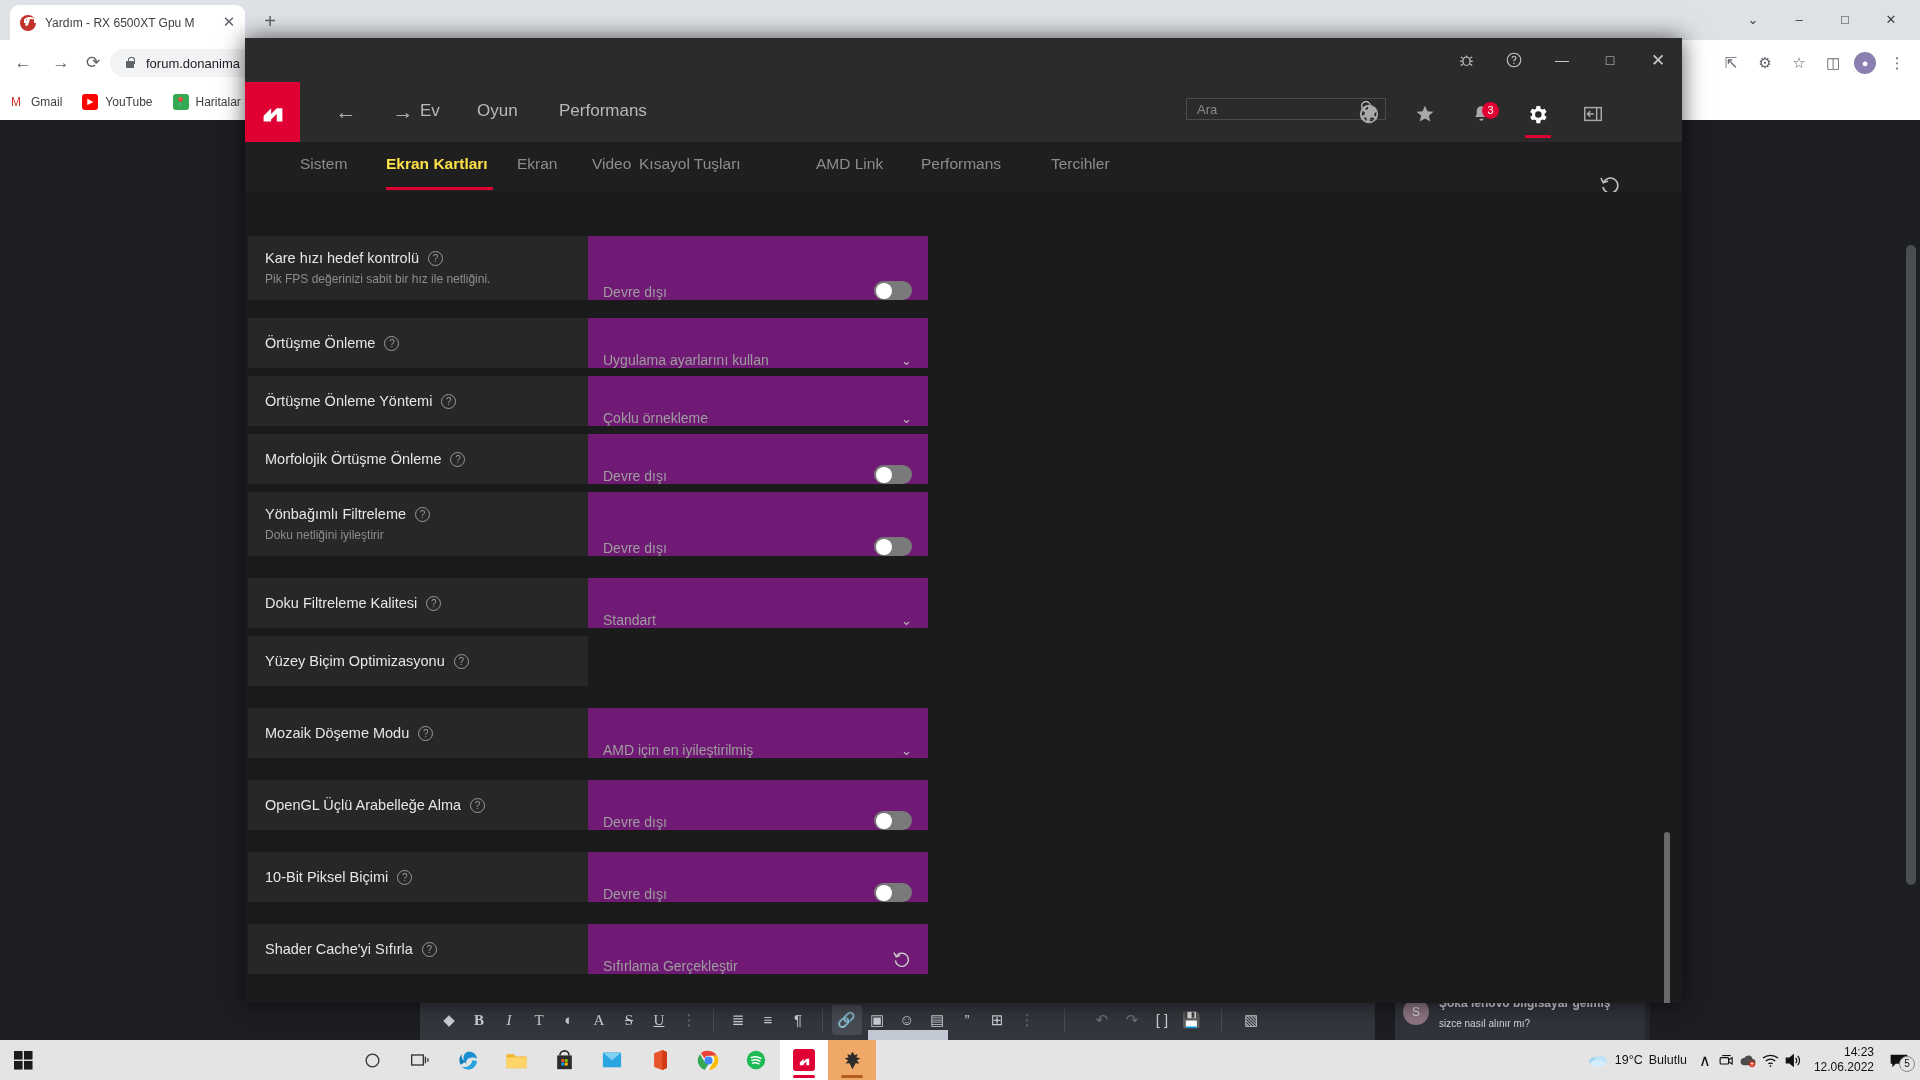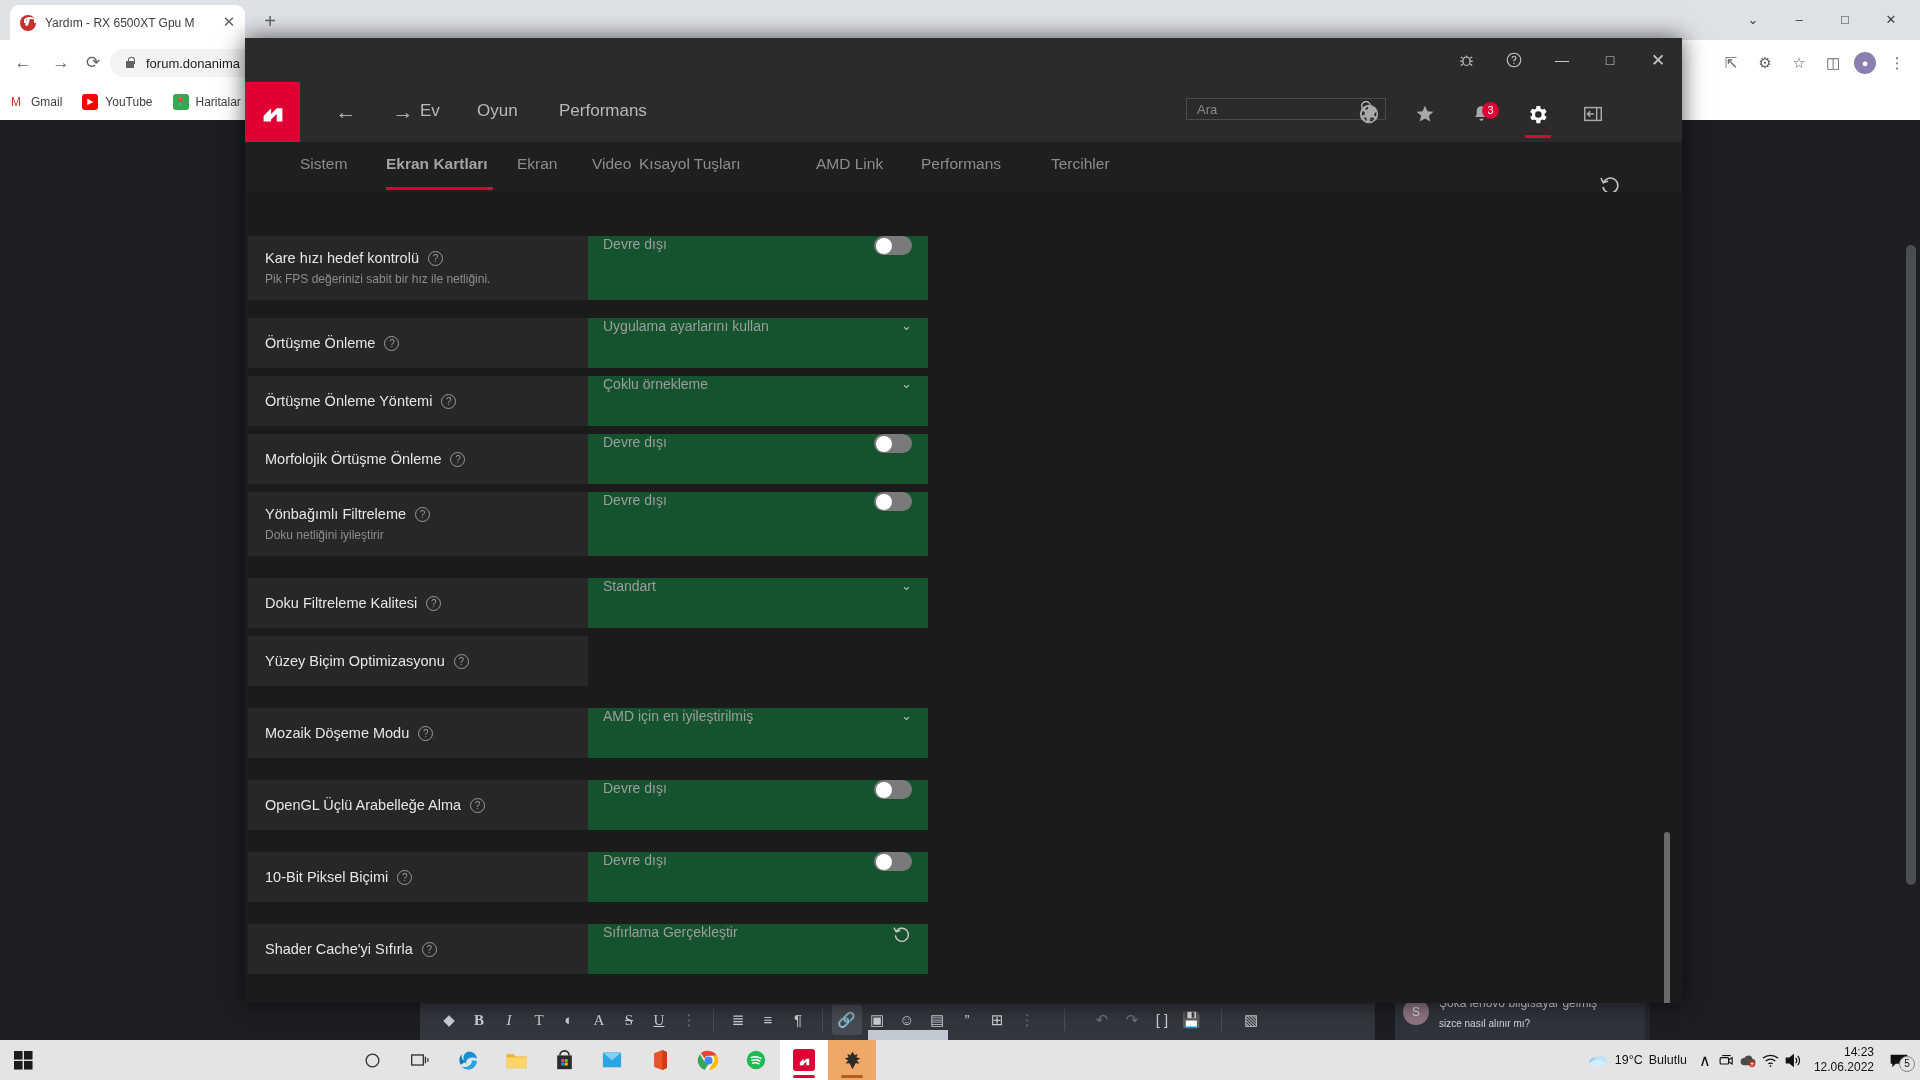--- a/index.html
+++ b/index.html
@@ -72,21 +72,21 @@
   .ed-ico { width:30px; height:30px; color:#cdd0d6; font-size:15px; text-align:center; line-height:30px; }
   .ed-ico.dim { color:#71757d; }
   .ed-ico.act { background:#474b53; border-radius:3px; }
   .ed-sep { width:1px; height:22px; background:#4b4e55; margin:0 9px; }
   .ed-hl { position:absolute; left:868px; top:1030px; width:80px; height:10px; background:#c3c9d4; }
 
   
   .comment { position:absolute; left:1395px; top:990px; width:250px; height:58px; background:#30333a; }
   .comment-av { position:absolute; left:8px; top:9px; width:26px; height:26px; border-radius:50%;
      background:#8d7683; color:#ddd; font-size:12px; text-align:center; line-height:26px; }
-  .comment-t1 { position:absolute; left:44px; top:6px; font-size:12px; color:#d6d9de; white-space:nowrap;}
+  .comment-t1 { position:absolute; left:44px; top:6px; font-size:12px; color:#d6d9de; white-space:nowrap;font-weight:bold;}
   .comment-t2 { position:absolute; left:44px; top:28px; font-size:10px; color:#d6d9de; white-space:nowrap;}
 
   
   .amd { position:absolute; left:245px; top:38px; width:1437px; height:965px; background:#1c1c1c;
       box-shadow:0 0 22px rgba(0,0,0,.65); }
   .amd-titlebar { position:absolute; left:0; top:0; width:1437px; height:44px; background:#2b2b2b;
       display:flex; justify-content:flex-end; align-items:center; }
   .amd-tb-ico { width:48px; height:44px; display:flex; align-items:center; justify-content:center;
       color:#c9c9c9; }
   .amd-header { position:absolute; left:0; top:44px; width:1437px; height:60px; background:#2b2b2b; }
@@ -100,30 +100,30 @@
   .amd-search-ph { font-size:13px; color:#8a8a8a; }
   .amd-search-ico { margin-left:auto; }
   .amd-hicon { position:absolute; top:14px; width:36px; height:36px; display:flex; align-items:center;
       justify-content:center; color:#b6b6b6; }
   .amd-badge { position:absolute; top:6px; right:0px; min-width:17px; height:17px; border-radius:9px;
       background:#e00034; color:#fff; font-size:11px; text-align:center; line-height:17px; padding:0 4px;}
   .gear-underline { position:absolute; bottom:-6px; left:6px; width:26px; height:3px; background:#e00034; }
 
   .amd-tabs { position:absolute; left:0; top:104px; width:1437px; height:50px; background:#1f1f1f; }
   .amd-tab { position:absolute; top:13px; font-size:15.5px; color:#8d8d8d; white-space:nowrap; }
-  .amd-tab.active { color:#a3a3a3; font-weight:bold; }
+  .amd-tab.active { color:#fde047; font-weight:bold; }
   .amd-tab-underline { position:absolute; top:45px; height:3px; background:#e00034; }
   .amd-reset-top { position:absolute; right:58px; top:136px; width:26px; height:26px; color:#c0c0c0; }
 
   .amd-content { position:absolute; left:0; top:154px; width:1437px; height:811px; background:#1b1b1b;
       overflow:hidden; }
   .srow { position:absolute; left:3px; height:50px; display:flex; }
   .srow-left { width:340px; height:100%; background:#272727; display:flex; flex-direction:column;
       justify-content:center; padding-left:17px; }
-  .srow-right { width:340px; height:100%; background:#14532d; display:flex; align-items:flex-start;
+  .srow-right { width:340px; height:100%; background:#701a75; display:flex; align-items:flex-end;
       padding:0 16px 0 15px; }
   .srow.tall { height:64px; }
   .srow-title { font-size:14.5px; color:#e6e6e6; display:flex; align-items:center; gap:9px; }
   .srow-sub { font-size:12px; color:#8d8d8d; margin-top:6px; }
   .qmark { width:15px; height:15px; border:1.3px solid #9a9a9a; border-radius:50%; color:#9a9a9a;
       font-size:10px; text-align:center; line-height:13px; flex:none; }
   .srow-value { font-size:14px; color:#9d9d9d; white-space:nowrap; }
   .chev { margin-left:auto; color:#bdbdbd; font-size:13px; }
   .toggle { margin-left:auto; width:38px; height:19px; border-radius:10px; background:#7a7a7a; position:relative; }
   .toggle .knob { position:absolute; top:1.5px; left:1.5px; width:16px; height:16px; border-radius:50%; background:#fff;}

